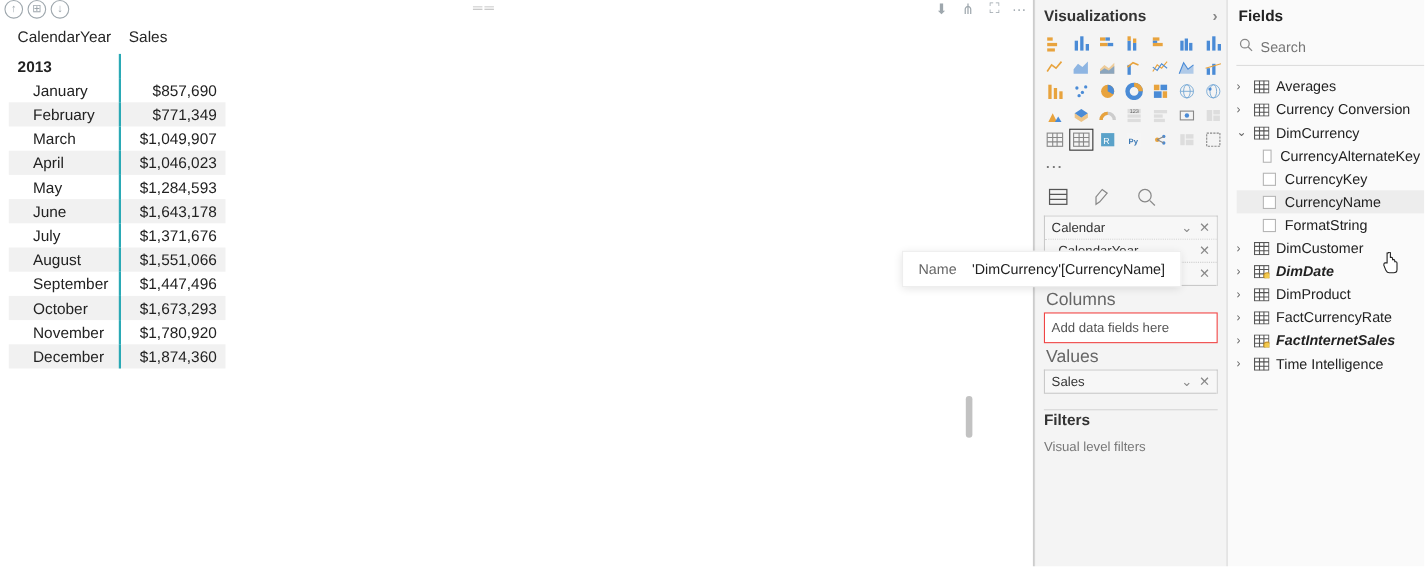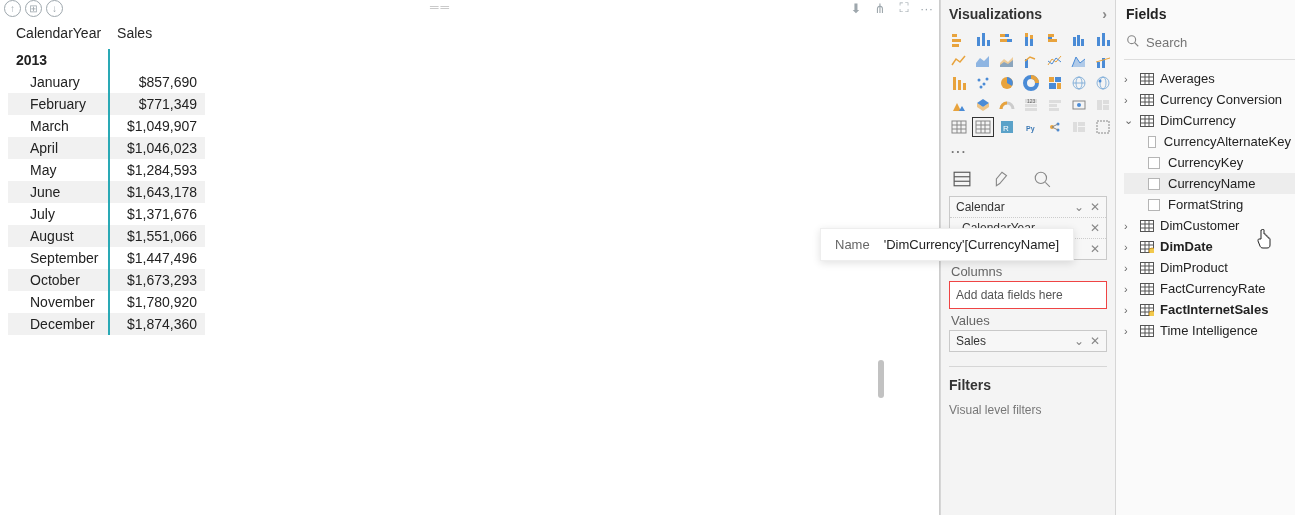--- a/index.html
+++ b/index.html
@@ -29,42 +29,42 @@
   .viz-panel h2 { font-size: 14px; font-weight: 700; color: #333; display:flex; justify-content:space-between; align-items:center; margin-bottom: 8px;}
   .viz-grid { display: grid; grid-template-columns: repeat(7, 20px); gap: 4px 4px; margin-bottom: 6px;}
   .viz-cell { width: 20px; height: 18px; display:flex; align-items:center; justify-content:center; color:#777; }
   .viz-cell svg { width: 18px; height: 16px; }
   .viz-cell.sel { outline: 1px solid #333; }
   .viz-ellipsis { color:#777; font-weight:700; letter-spacing:2px; padding: 0 2px 6px 2px;}
 
   .subtabs { display:flex; gap: 22px; padding: 4px 2px 8px 4px; margin-top:4px; color:#777;}
   .subtabs .sub { width: 18px; height: 18px; display:flex; align-items:center; justify-content:center;}
   
-  .section-label { color:#666; font-size: 13px; margin: 4px 0 2px 2px; font-weight: 400;}
+  .section-label { color:#666; font-size: 16px; margin: 4px 0 2px 2px; font-weight: 400;}
   .well { background:#fff; border:1px solid #c9c9c9; border-bottom:none; }
   .well .well-line { display:flex; align-items:center; justify-content:space-between; padding: 3px 6px; border-bottom:1px dotted #ccc; font-size: 12px; color:#333; background:#f7f7f7;}
   .well .well-line:last-child { border-bottom:1px solid #c9c9c9;}
   .well .controls { display:flex; gap:6px; color:#888;}
   .well .controls span { cursor:pointer; }
   .placeholder { background:#fff; border:1px solid #ef4444; padding: 6px; font-size:12px; color:#555; }
 
-  .filters-head { font-weight:600; font-size:14px; color:#333; margin-top:14px; border-top: 1px solid #d6d6d6; padding-top:10px;}
+  .filters-head { font-weight:600; font-size:14px; color:#333; margin-top:14px; border-top: 1px solid #d6d6d6; }
   .sub-filter { color:#777; font-size:12px; margin-top:10px; }
 
   
   .fields-panel { width: 180px; background:#fafafa; border-left: 1px solid #d6d6d6; padding: 6px 0 0 8px; font-size: 13px; color:#222; display:flex; flex-direction:column; overflow:hidden;}
   .fields-panel h2 { font-size: 14px; font-weight:600; margin-bottom: 10px; padding-left:2px;}
   .search-wrap { display:flex; align-items:center; gap:6px; border-bottom:1px solid #ddd; padding: 2px 0 8px 2px; margin-bottom: 8px; color:#888;}
   .search-wrap input { border:none; outline:none; background:transparent; font-size:13px; width: 100%; color:#444;}
   .tree { flex:1; overflow-y:auto; }
   .tree-row { display:flex; align-items:center; gap:6px; padding: 3px 4px 3px 0; cursor:default; }
   .chev { width:10px; display:inline-block; color:#666; font-size:11px;}
   .tbl-ico { width:14px; height:12px; display:inline-flex; align-items:center; justify-content:center; }
   .tbl-ico svg { width:14px; height:12px;}
-  .bold { font-weight:700; }
+  .bold { font-weight:700;font-style:italic; }
   .field-row { display:flex; align-items:center; gap:8px; padding: 3px 4px 3px 24px; }
   .field-row.hover { background:#ededed; }
   .chk { width:12px; height:12px; border:1px solid #b5b5b5; background:#fff; }
 
   
   .tooltip { position:absolute; top: 228px; left: 820px; background:#fff; border:1px solid #eee; box-shadow: 0 2px 8px rgba(0,0,0,0.12); padding: 8px 14px; font-size: 13px; display:flex; gap: 14px; align-items:center; z-index: 20; }
   .tooltip .k { color:#666; }
   .tooltip .v { color:#222; }
 
   .scroll-hint { position:absolute; top: 360px; width:6px; height:38px; background:#c2c2c2; border-radius:3px; }

